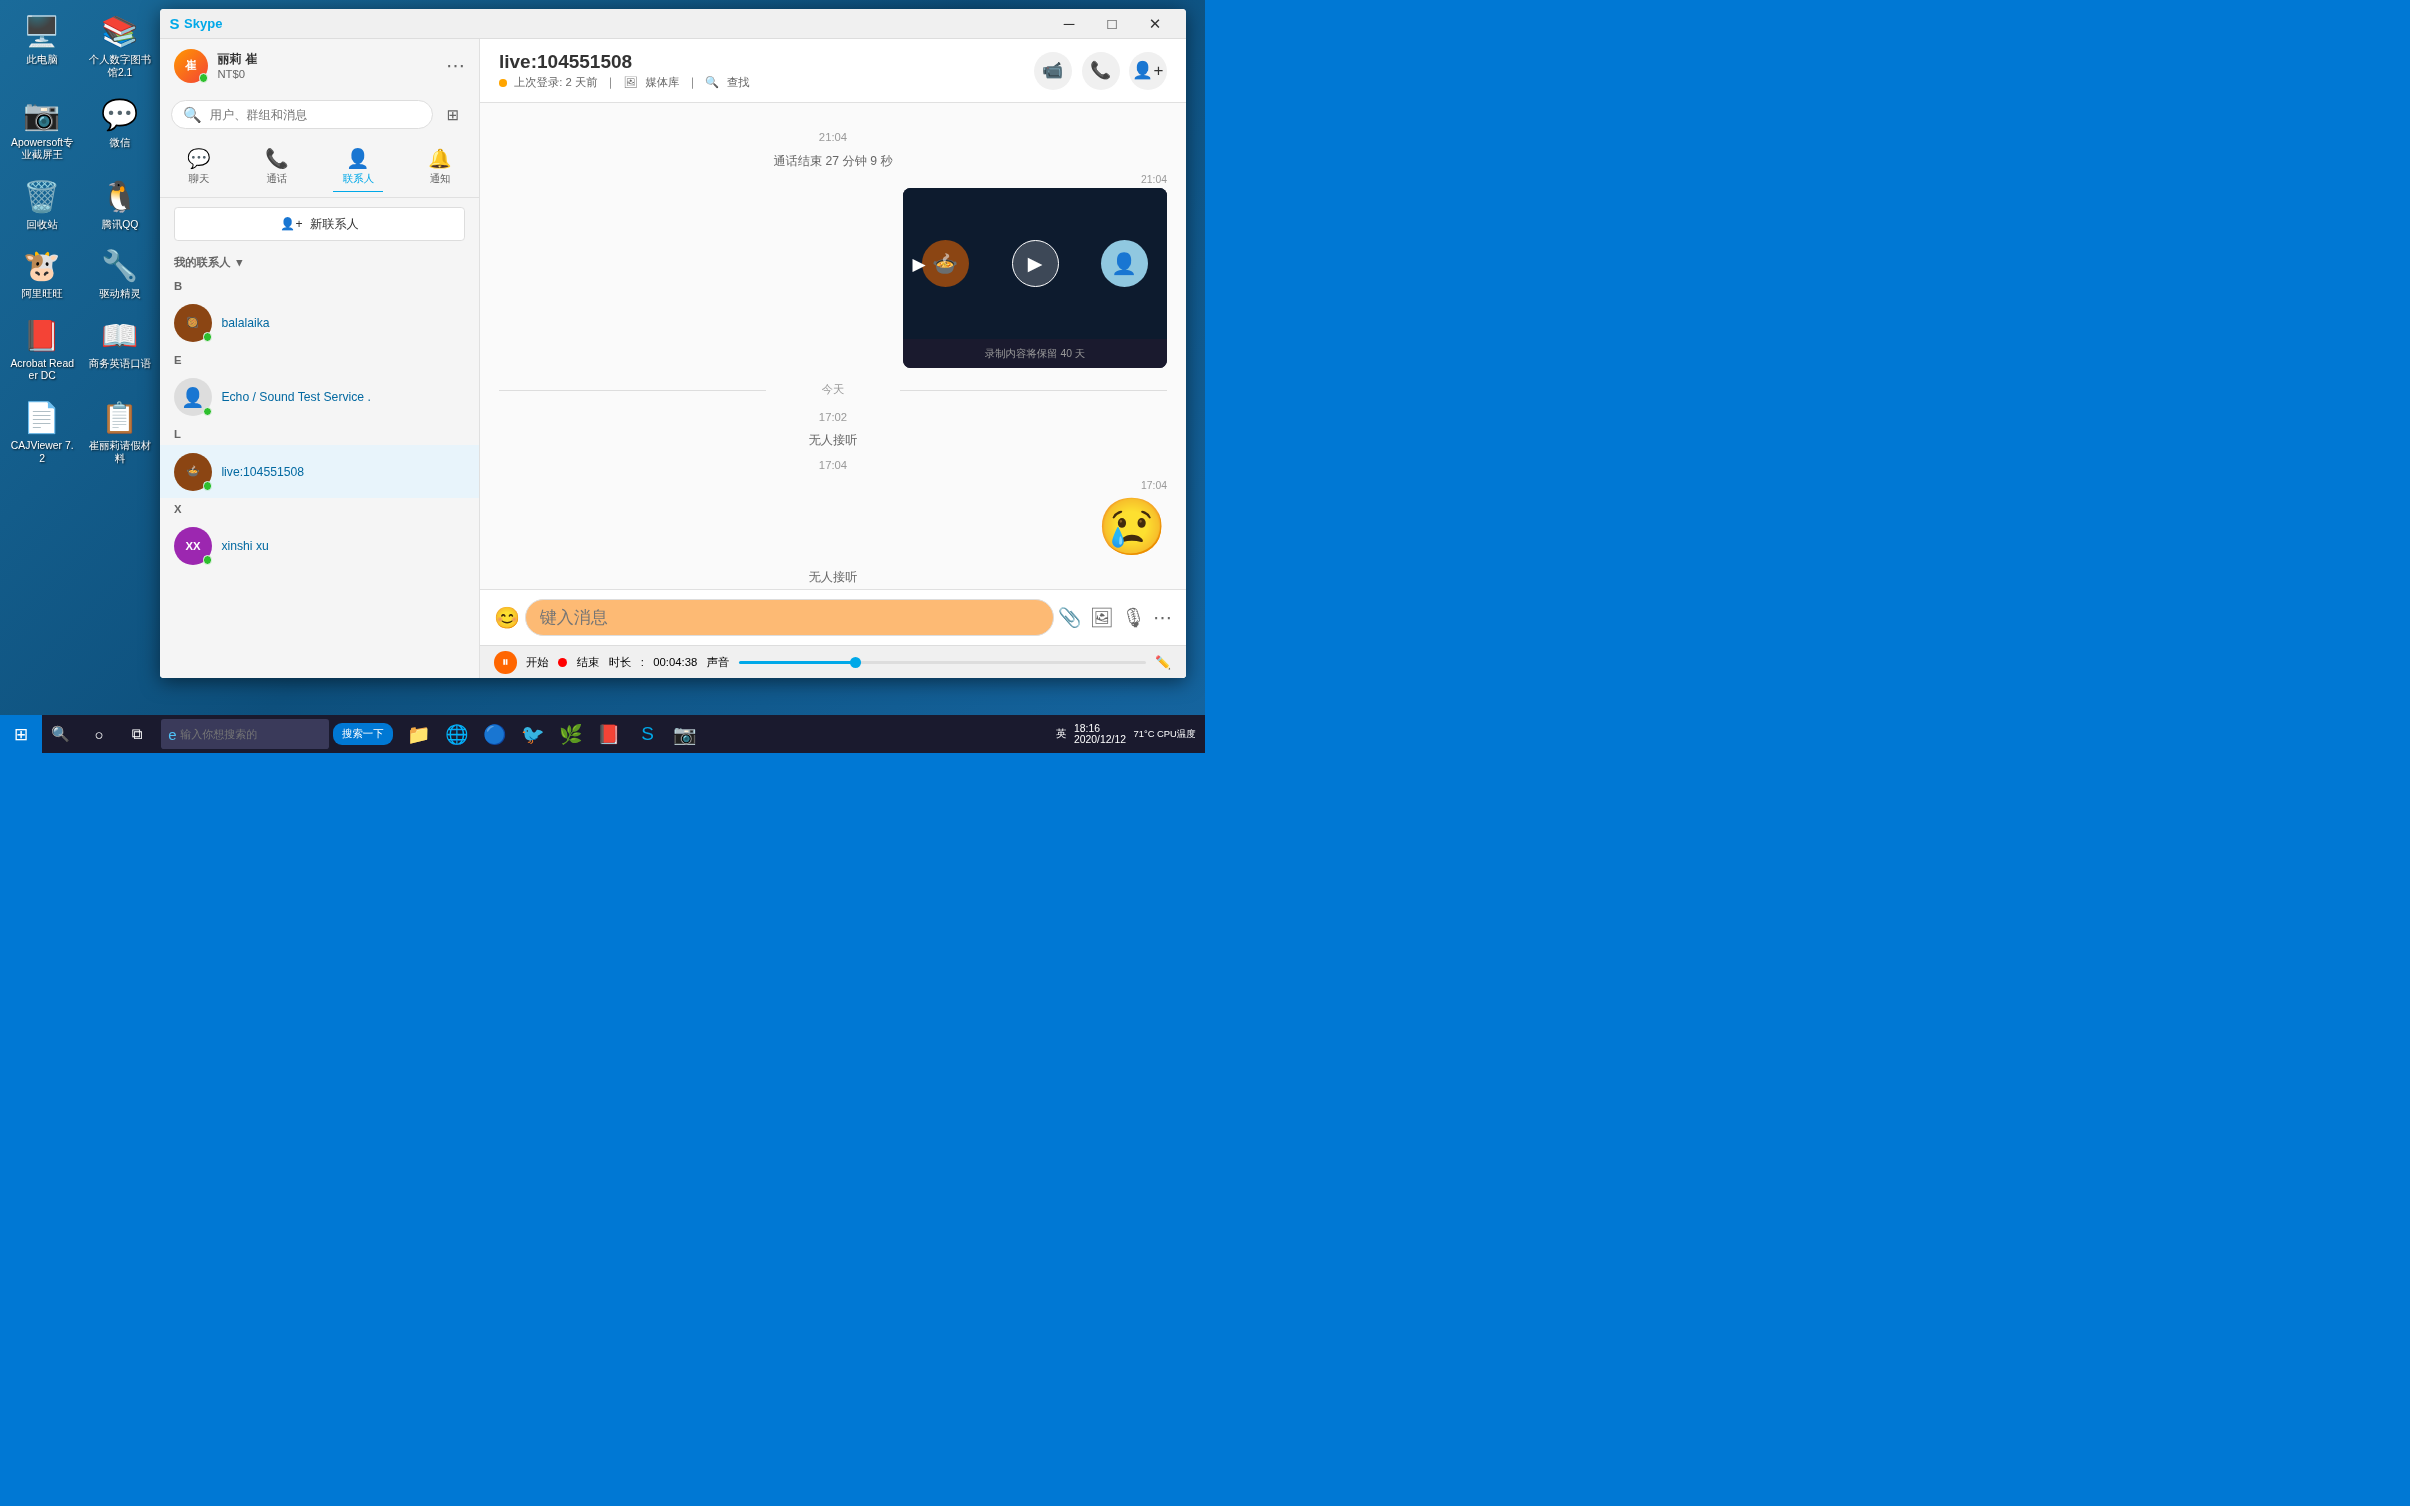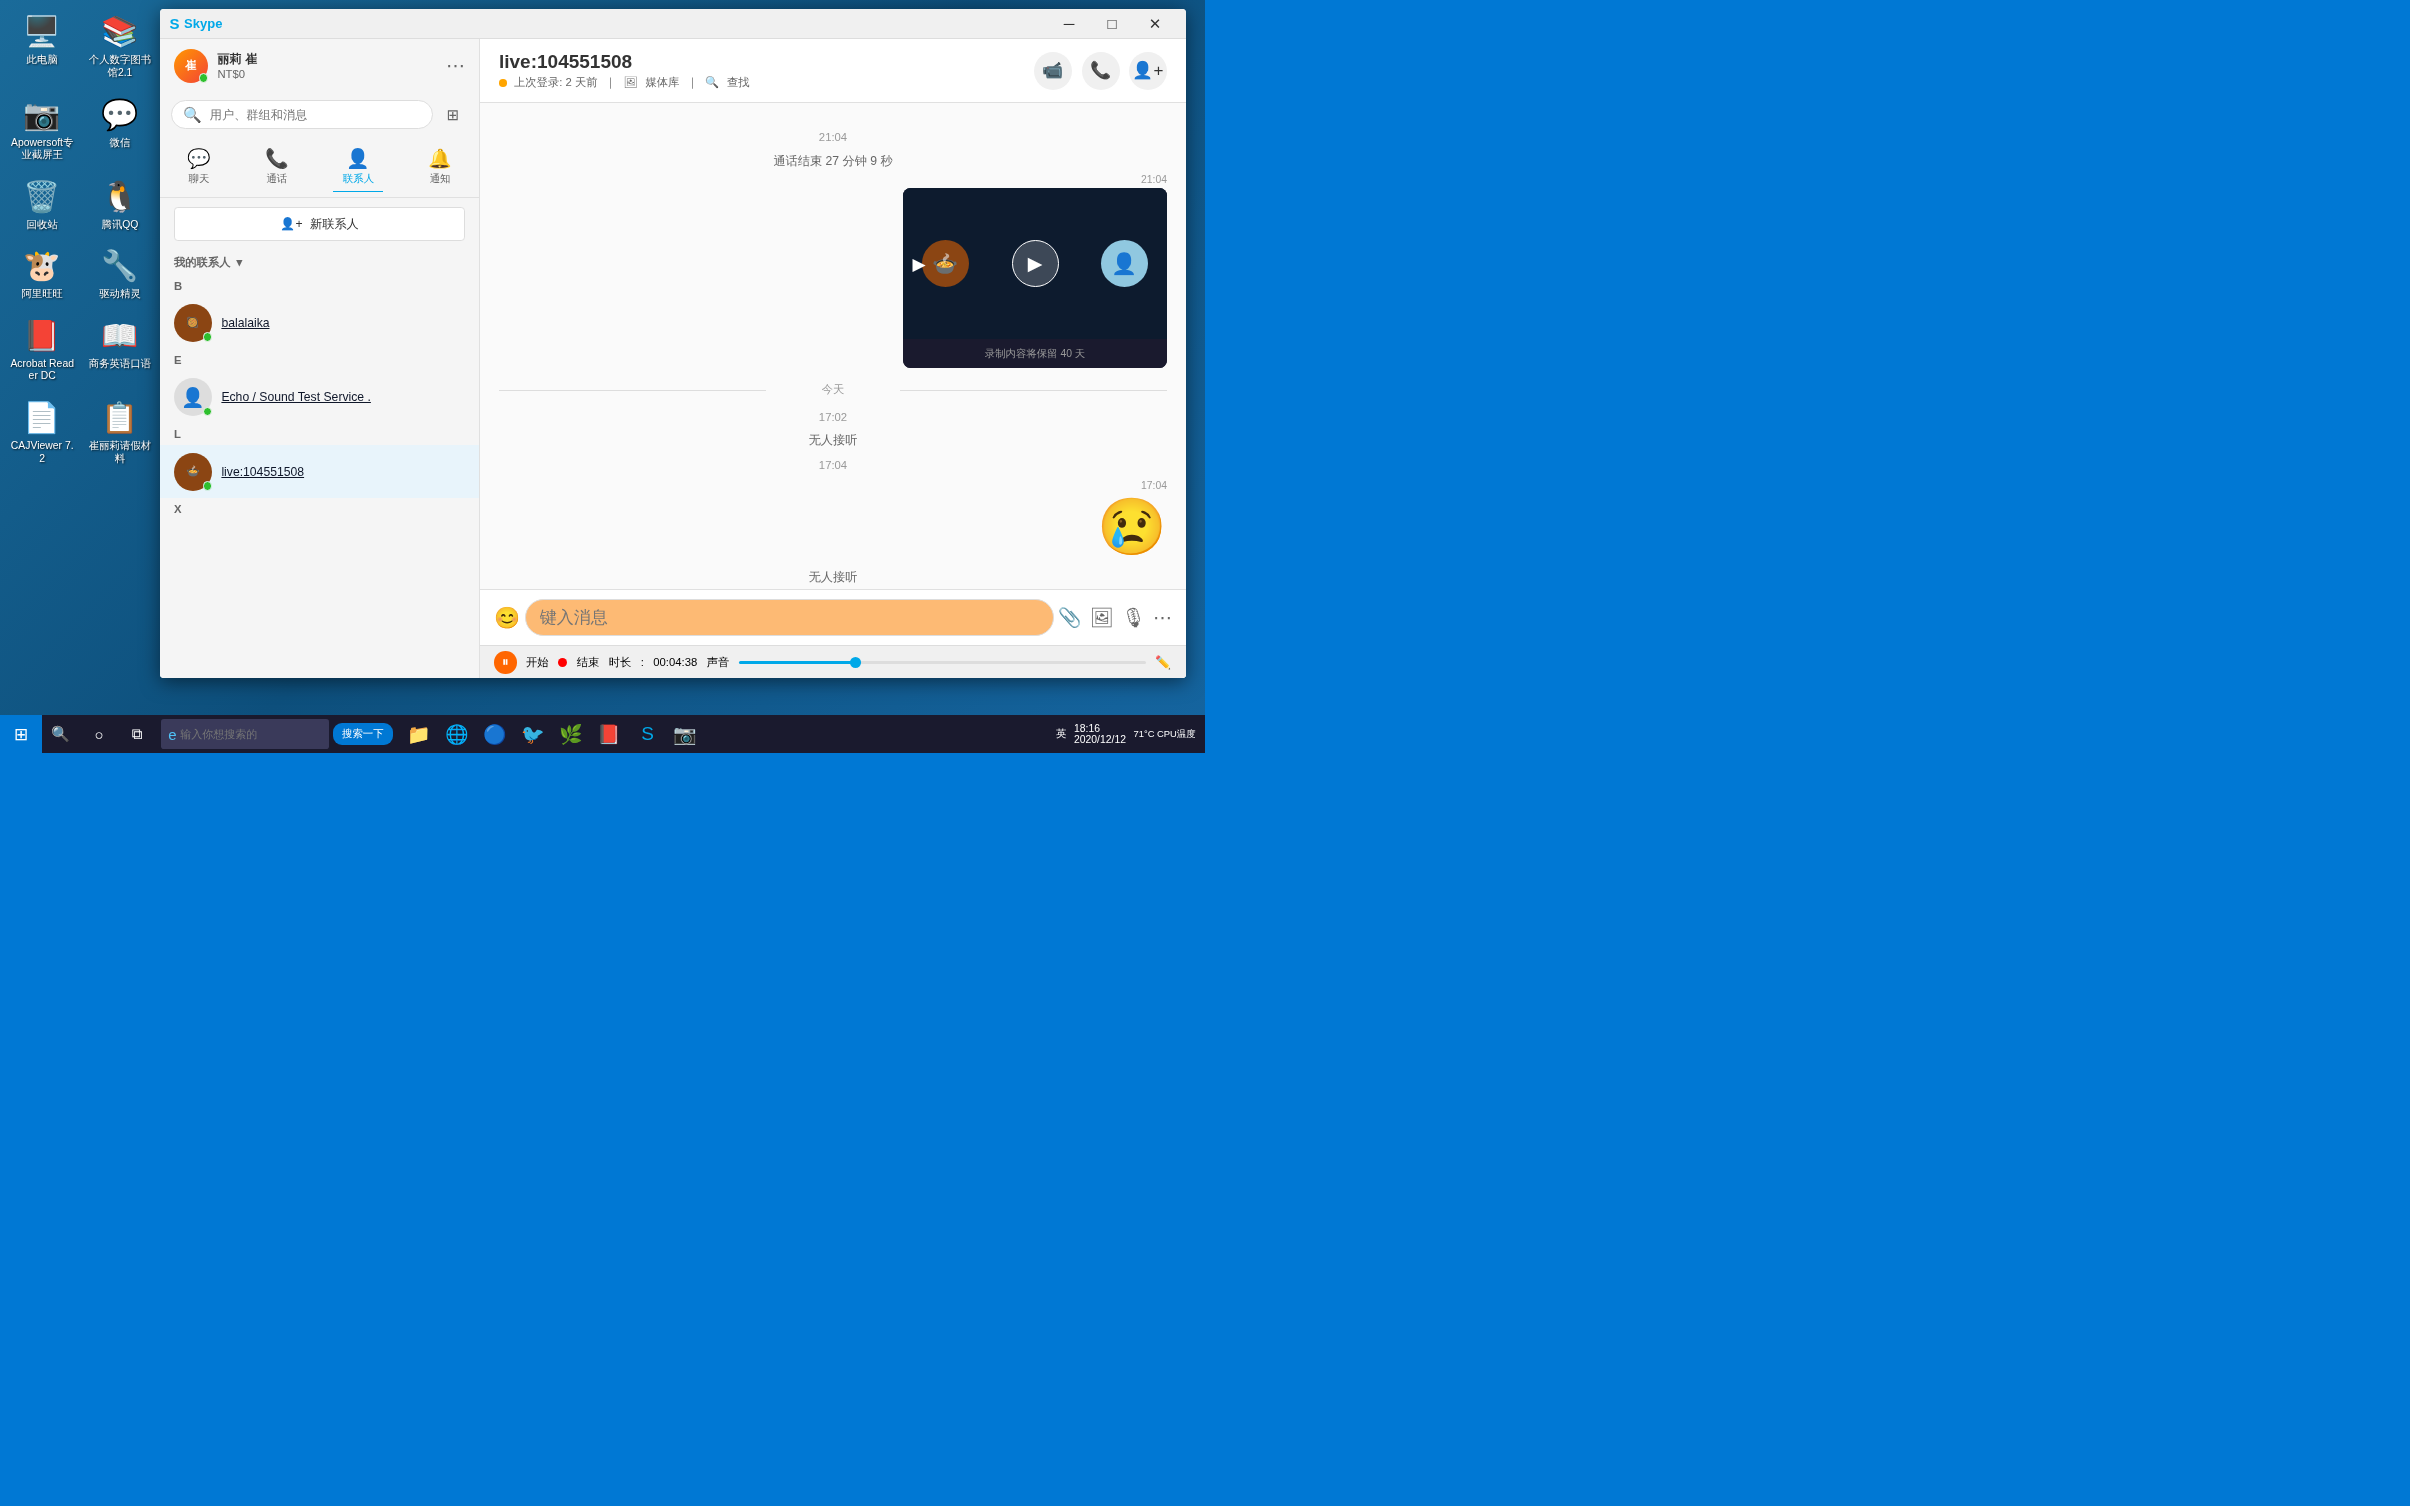--- a/index.html
+++ b/index.html
@@ -342,22 +342,21 @@
       overflow: visible;
     }
 
     .contact-info {
       flex: 1;
     }
 
     .contact-name {
       font-size: 12.2px;
       font-weight: 500;
-      color: #0f172a;
-      text-decoration: underline;
+      color: #0369a1;
     }
 
     
     .chat-area {
       flex: 1;
       display: flex;
       flex-direction: column;
       background: white;
     }
 
@@ -867,20 +866,29 @@
               <div class="contact-avatar" style="background: #8B4513; font-size:11.3px; color:white; display:flex; align-items:center; justify-content:center;">🍲</div>
               <div class="status-dot status-online" style="position:absolute;bottom:0;right:0;width:9.4px;height:9.4px;border-radius:50%;background:#2ec02e;border:1.9px solid #e8f4fb;"></div>
             </div>
             <div class="contact-info">
               <div class="contact-name">live:104551508</div>
             </div>
           </div>
 
           <div class="section-header">
             <span>X</span>
+          </div>
+          <div class="contact-item">
+            <div class="avatar-container">
+              <div class="contact-avatar xinshi-avatar" style="background:#9c27b0; color:white; font-size:11.3px; display:flex; align-items:center; justify-content:center; font-weight:bold;">XX</div>
+              <div class="status-dot status-online" style="position:absolute;bottom:0;right:0;width:9.4px;height:9.4px;border-radius:50%;background:#2ec02e;border:1.9px solid #f5f5f5;"></div>
+            </div>
+            <div class="contact-info">
+              <div class="contact-name">xinshi xu</div>
+            </div>
           </div>
         </div>
       </div>
 
       <div class="chat-area">
 
         <div class="chat-header">
           <div>
             <div class="chat-title">live:104551508</div>
             <div class="chat-subtitle">

